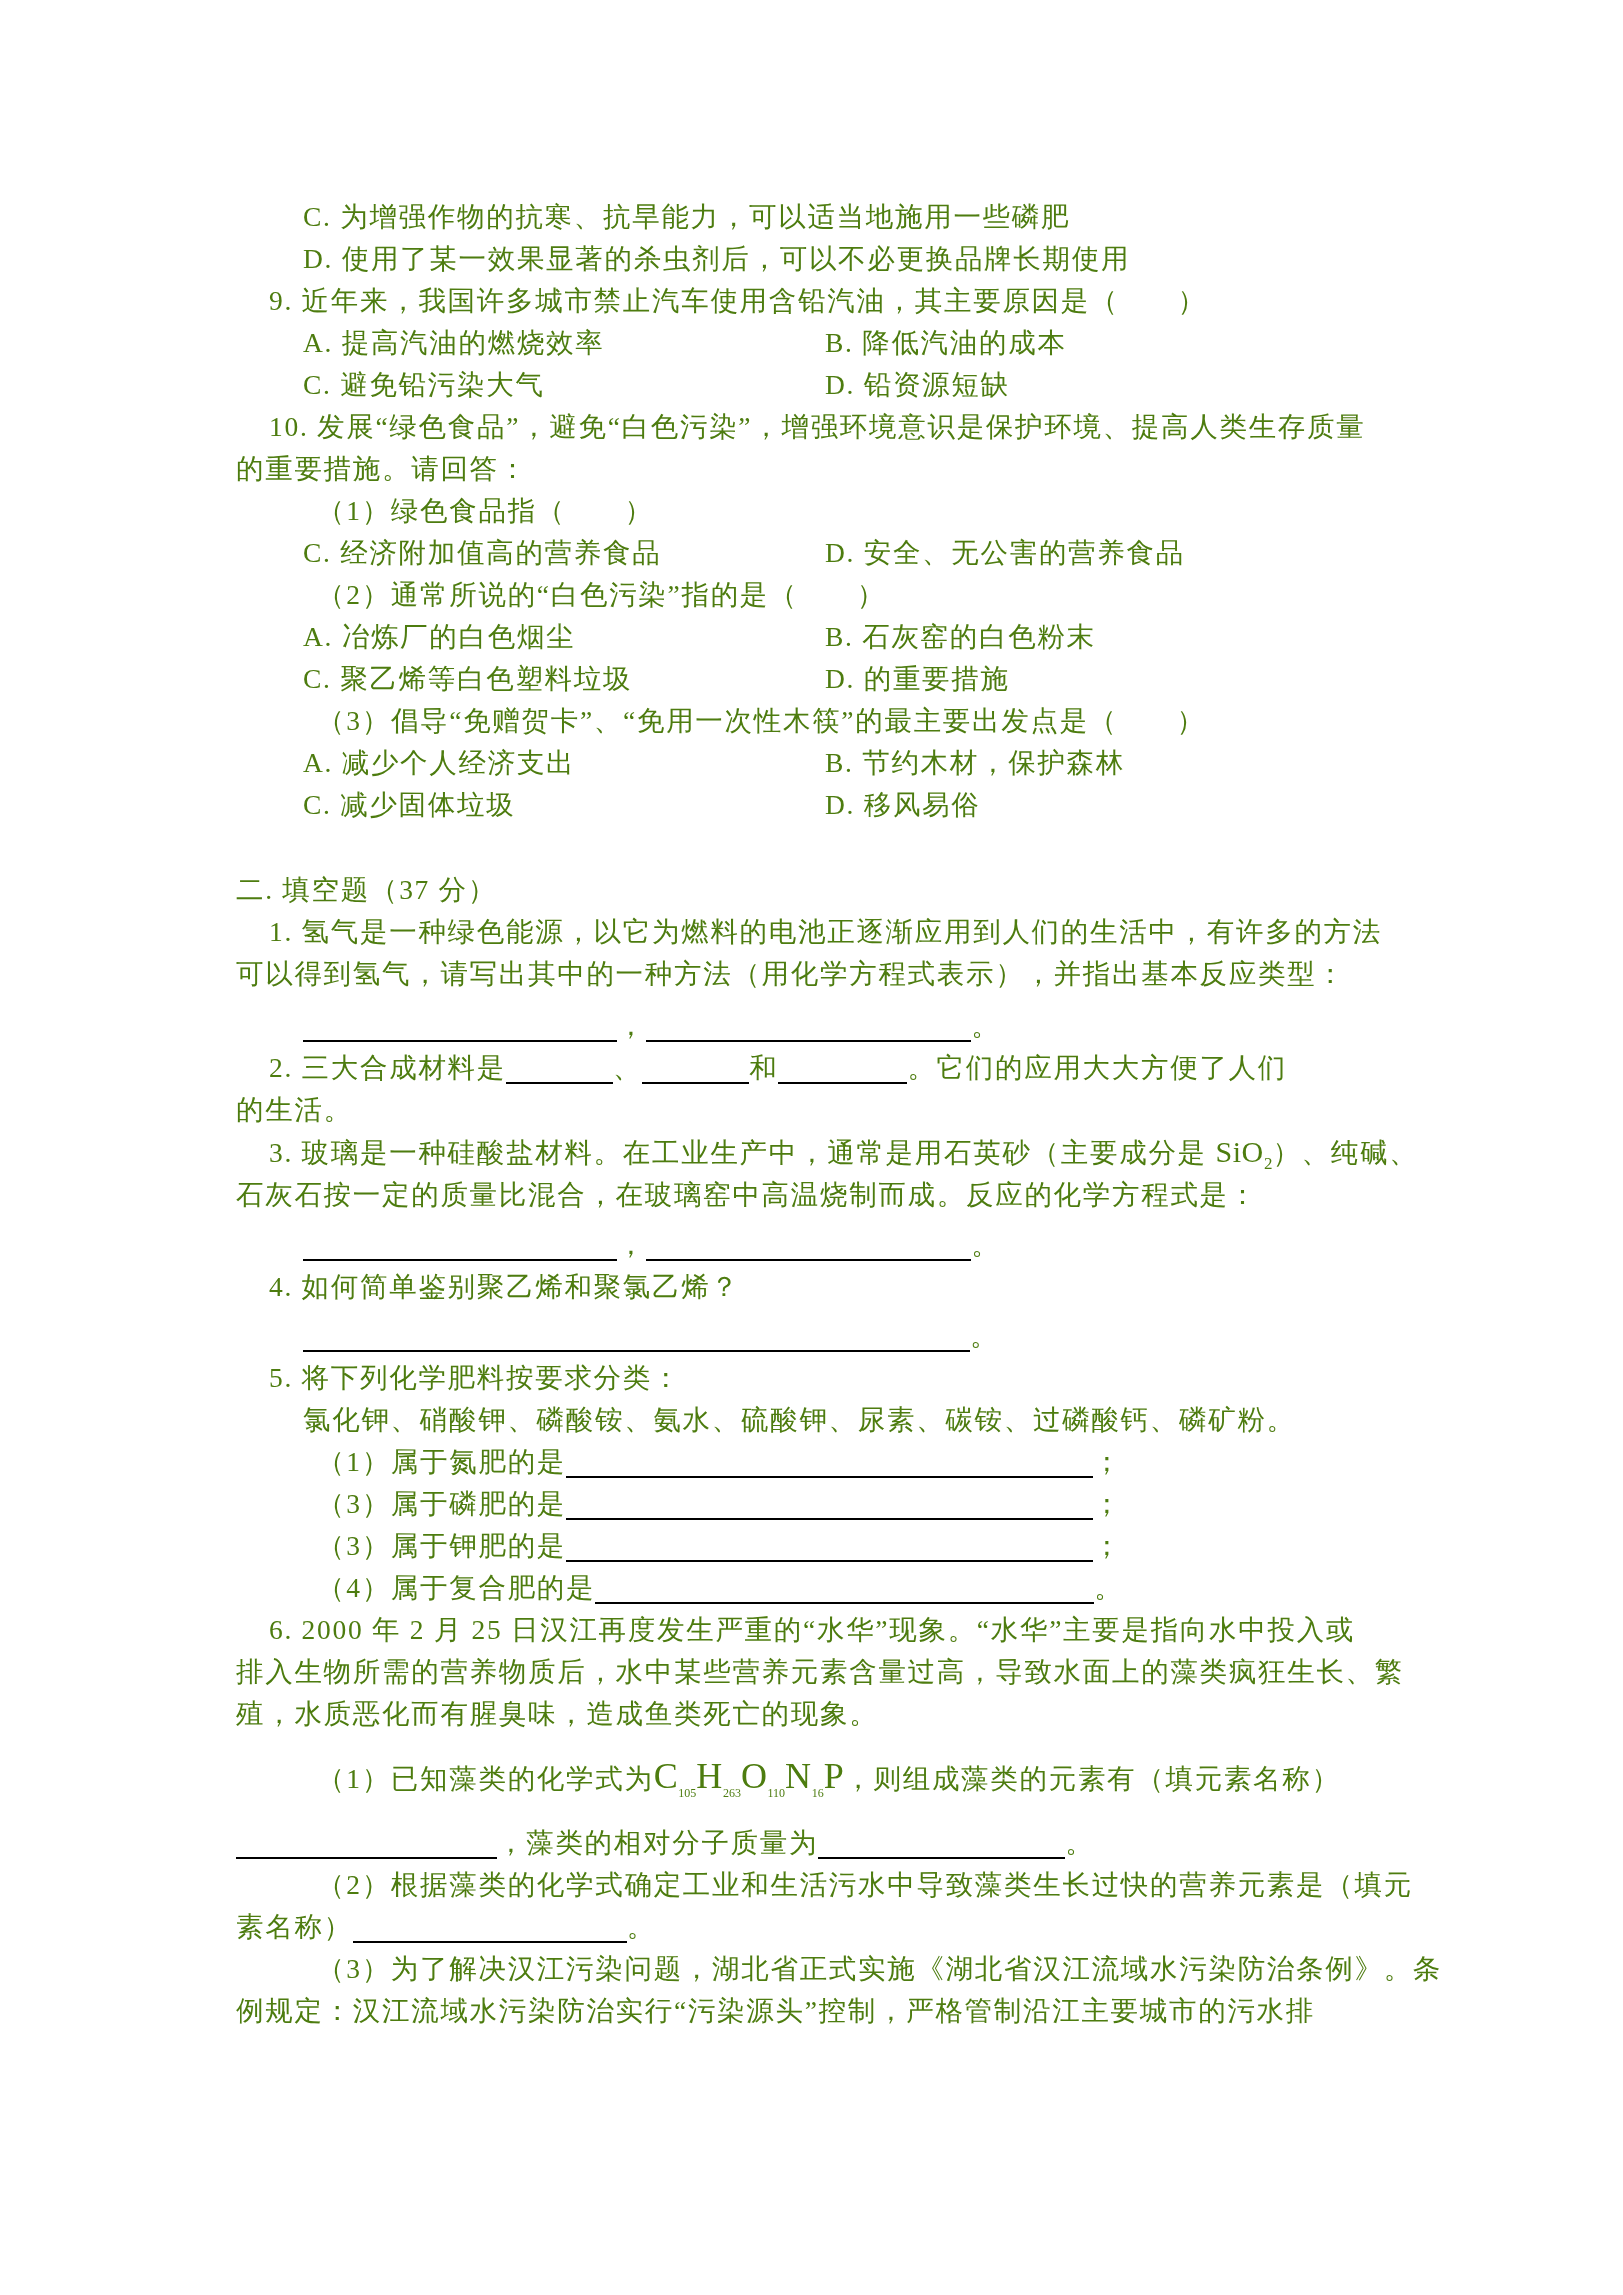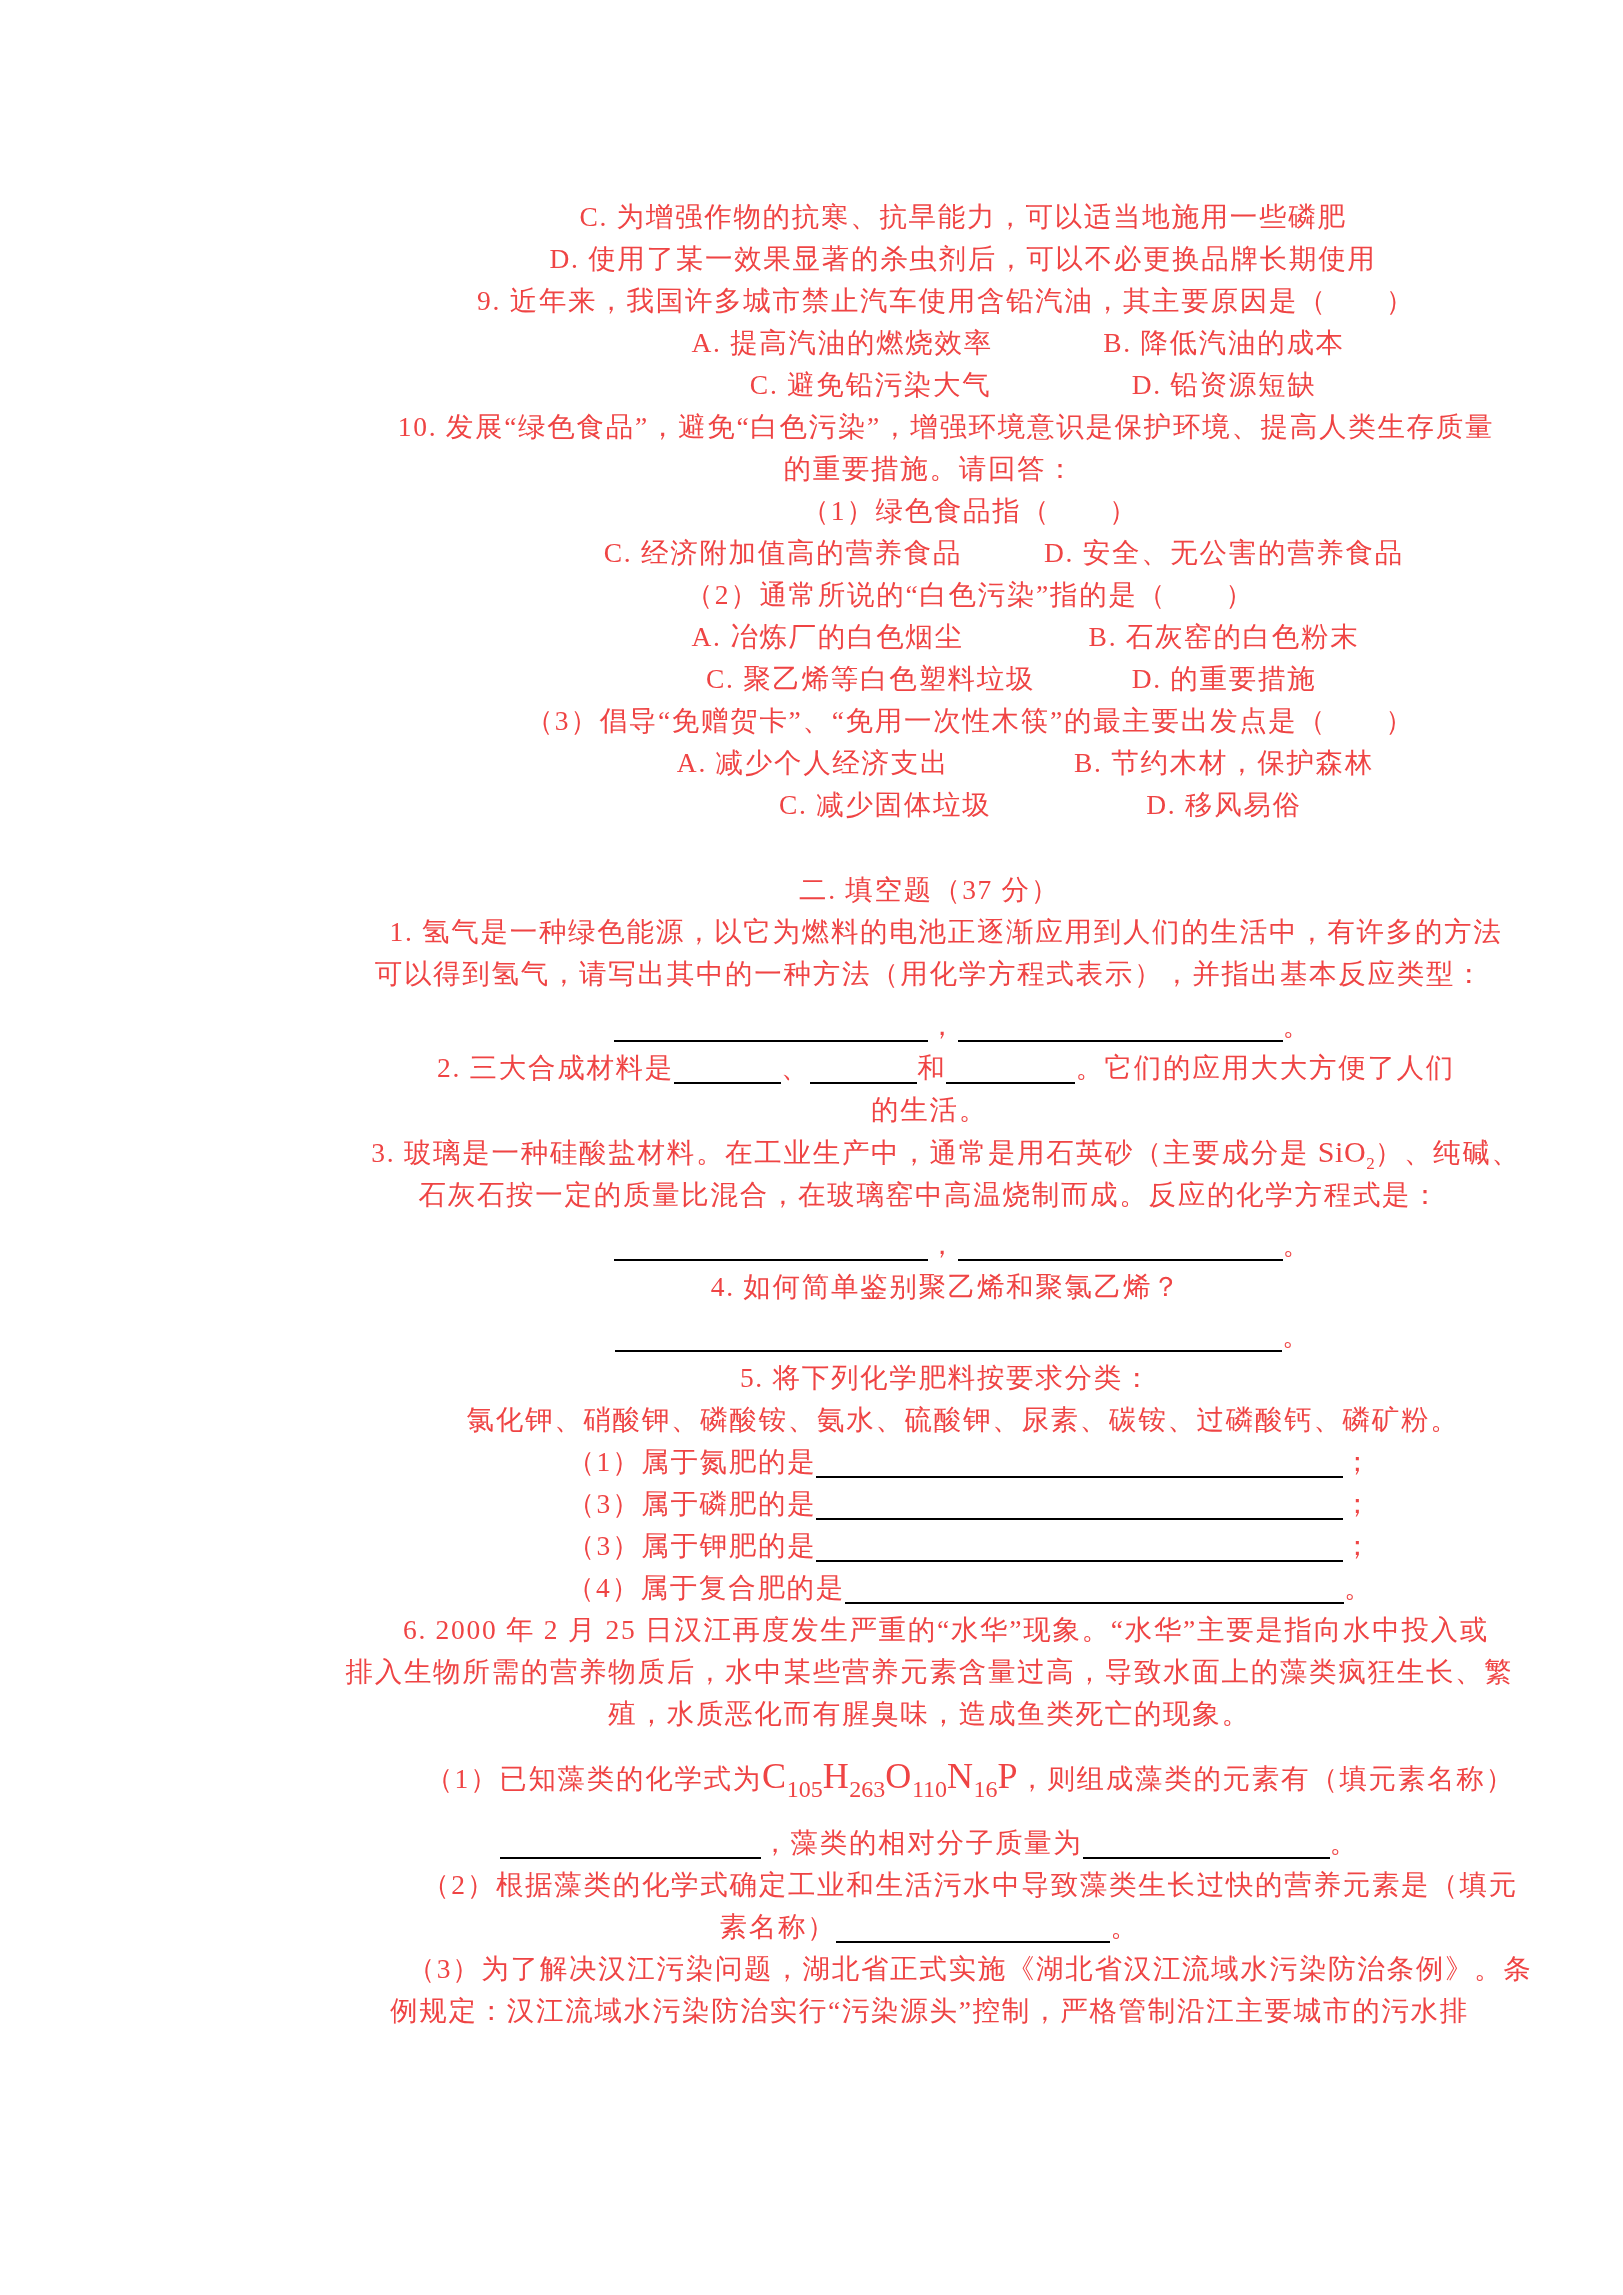--- a/index.html
+++ b/index.html
@@ -1,29 +1,29 @@
 <!DOCTYPE html>
 <html style="font-size:9px"><head>
 <meta charset="utf-8">
 <style>
   html,body{margin:0;padding:0;}
   body{width:1623px;height:2295px;background:#ffffff;overflow:hidden;}
   .page{position:relative;width:1623px;height:2295px;background:#ffffff;color:#000;
         font-family:"Liberation Serif","DejaVu Serif",serif;}
   .doc{position:absolute;top:196px;left:0;width:1623px;}
-  .line{font-size:27.5px;line-height:42px;letter-spacing:1.7px;white-space:nowrap;color:#ef4444;text-align:center;}
+  .line{font-size:27.5px;line-height:42px;letter-spacing:1.7px;white-space:nowrap;color:#4d7c0f;}
   .ind-body{margin-left:236px;}
   .ind-q{margin-left:269px;}
   .ind-opt{margin-left:303px;}
   .ind-sub{margin-left:317px;}
   .col-a{display:inline-block;width:522px;vertical-align:baseline;}
   .col-b{display:inline;}
   .blank{display:inline-block;height:22.4px;border-bottom:2.8px solid #000;vertical-align:-6.7px;}
   .formula-big{font-size:36px;letter-spacing:0.6px;}
-  .formula-big sub{font-size:24px;line-height:0;vertical-align:-9px;letter-spacing:0;}
+  .formula-big sub{font-size:12px;line-height:0;vertical-align:-9px;letter-spacing:0;}
   .formula-small{font-size:30px;letter-spacing:0.6px;}
   .formula-small sub{font-size:17px;line-height:0;vertical-align:-6.7px;letter-spacing:0;}
 </style>
 </head>
 <body>
 
 <div class="page">
   <div class="doc">
       <div class="line ind-opt"><span>C. 为增强作物的抗寒、抗旱能力，可以适当地施用一些磷肥</span></div>
       <div class="line ind-opt"><span>D. 使用了某一效果显著的杀虫剂后，可以不必更换品牌长期使用</span></div>

